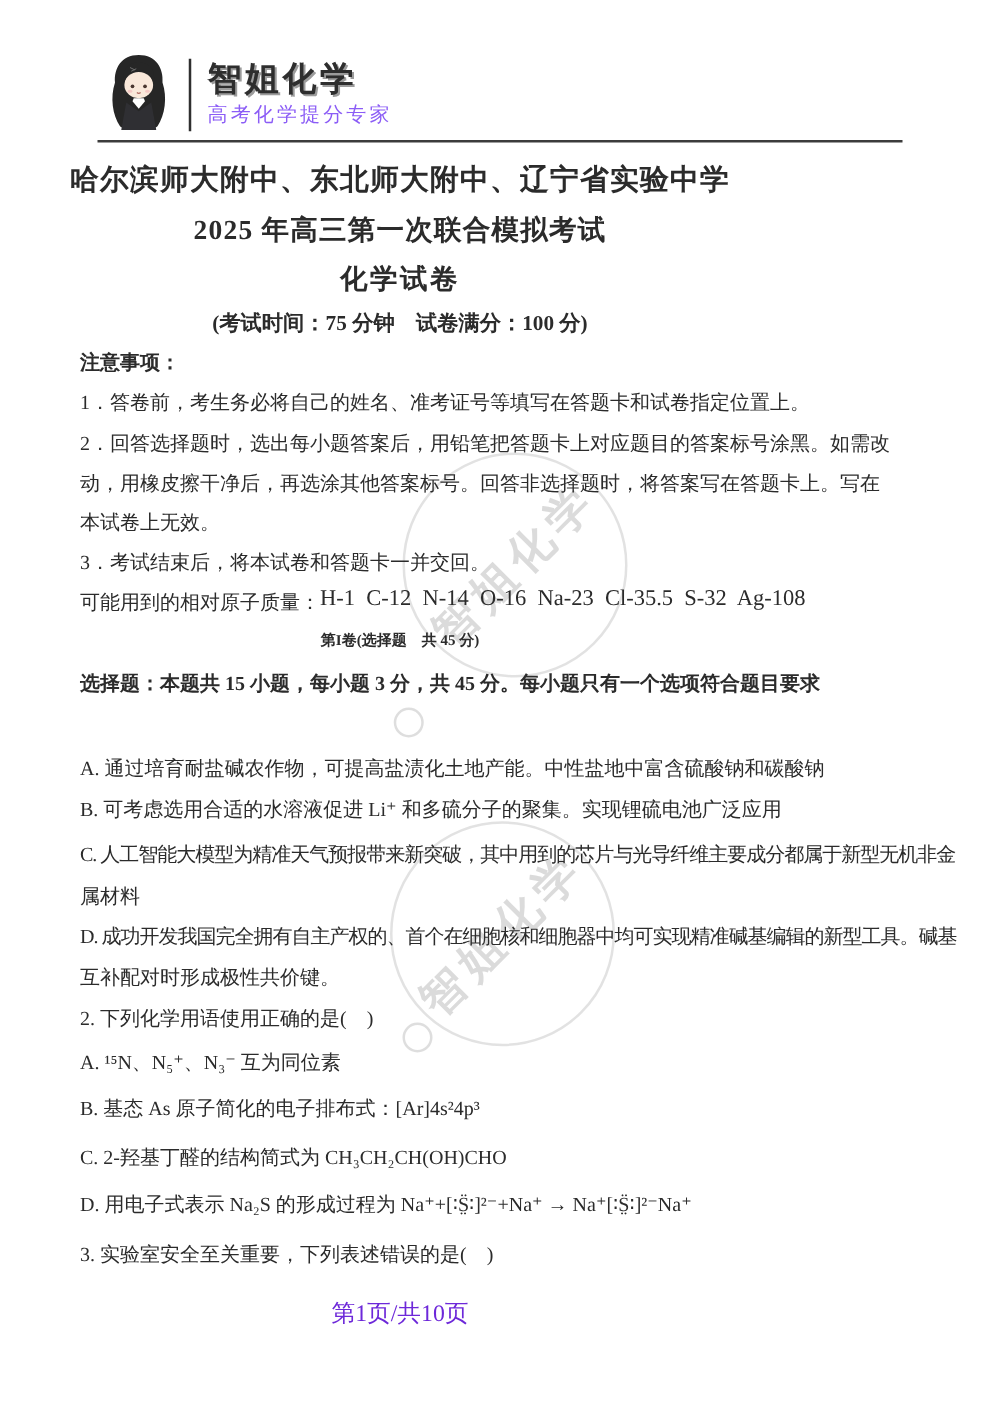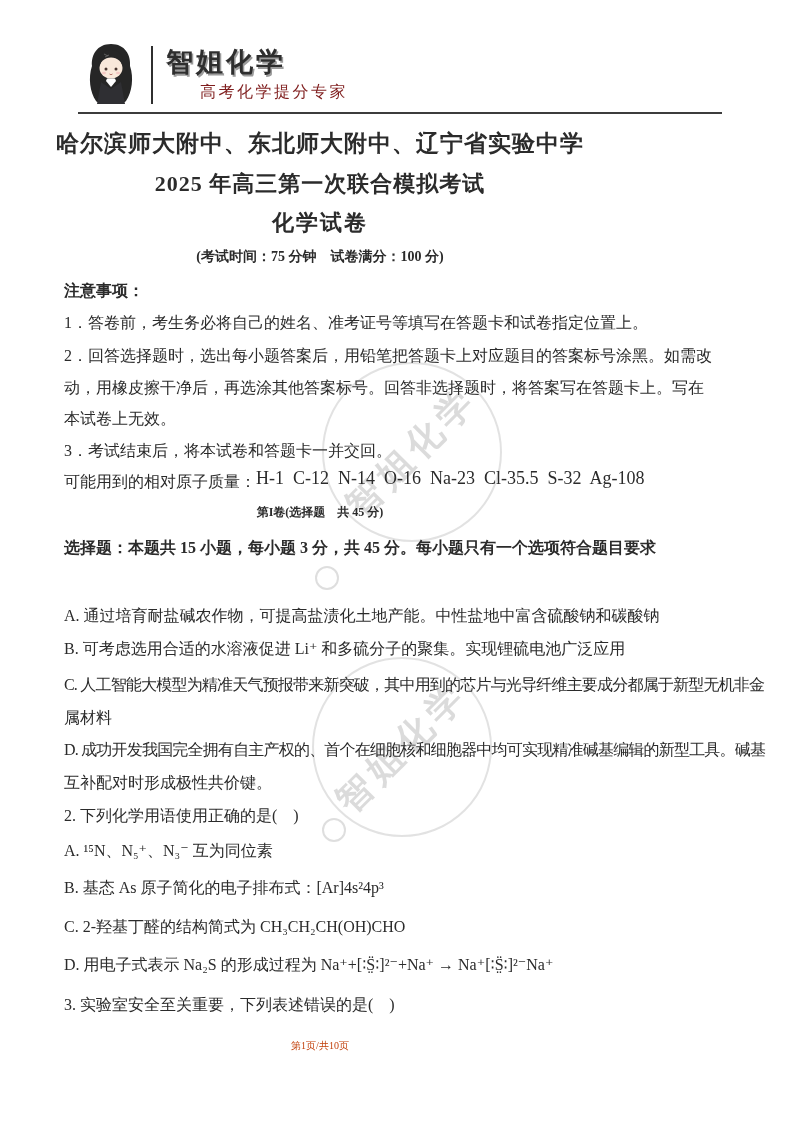--- a/index.html
+++ b/index.html
@@ -10,47 +10,47 @@
     color:#2b2b2b;
   }
 
   
   .header { position:absolute; top:42px; left:84px; display:flex; align-items:center; gap:13px; z-index:3; }
   .brand-col { display:flex; flex-direction:column; justify-content:center; }
   .brand-name {
     font-size:27px; font-weight:900; color:#2e2e2e; letter-spacing:3px;
     text-shadow:1.5px 1.5px 0 #9c9c9c; line-height:1.15;
   }
-  .brand-tagline { font-size:16px; color:#7f1d1d; letter-spacing:2.5px; margin-top:3px;
-    font-family:"Liberation Sans","DejaVu Sans",sans-serif;margin-left:34px; }
+  .brand-tagline { font-size:16px; color:#8b5cf6; letter-spacing:2.5px; margin-top:3px;
+    font-family:"Liberation Sans","DejaVu Sans",sans-serif; }
   .v-divider { width:2px; height:58px; background:#2f2f2f; }
   .header-rule { position:absolute; top:112px; left:78px; width:644px; height:2px; background:#3c3c3c; z-index:3; }
 
   
   .stamp { position:absolute; z-index:1; display:flex; align-items:center; justify-content:center;
     border:2.5px solid rgba(158,158,158,0.30); border-radius:50%; }
   .stamp-text { transform:rotate(-45deg); font-size:36px; font-weight:bold;
     color:rgba(150,150,150,0.34); letter-spacing:6px; white-space:nowrap; }
   .ring { position:absolute; z-index:1; width:20px; height:20px;
     border:2px solid rgba(160,160,160,0.35); border-radius:50%; }
 
   
   .line { position:absolute; left:64px; width:672px; font-size:16px; line-height:1.25;
     white-space:nowrap; z-index:2; }
   .center { left:0; width:640px; text-align:center; }
   .bold { font-weight:bold; }
   .t1 { font-size:23px; letter-spacing:1px; }
   .t2 { font-size:22px; letter-spacing:1px; }
   .t3 { font-size:22px; letter-spacing:2px; }
-  .t4 { font-size:14px; }
+  .t4 { font-size:17px; }
   .sec { font-size:12px; }
   .tight { letter-spacing:-0.8px; }
   .pre { white-space:pre; }
   .masses-values { font-size:18px; position:relative; top:-3px; }
-  .footer-line { font-size:10px; color:#c2410c; }
+  .footer-line { font-size:19px; color:#6d28d9; }
 </style>
 </head>
 <body>
 
 <div class="page">
 
   <div class="stamp" style="left:322px; top:362px; width:176px; height:176px;">
     <span class="stamp-text">智姐化学</span>
   </div>
   <div class="stamp" style="left:312px; top:657px; width:176px; height:176px;">

